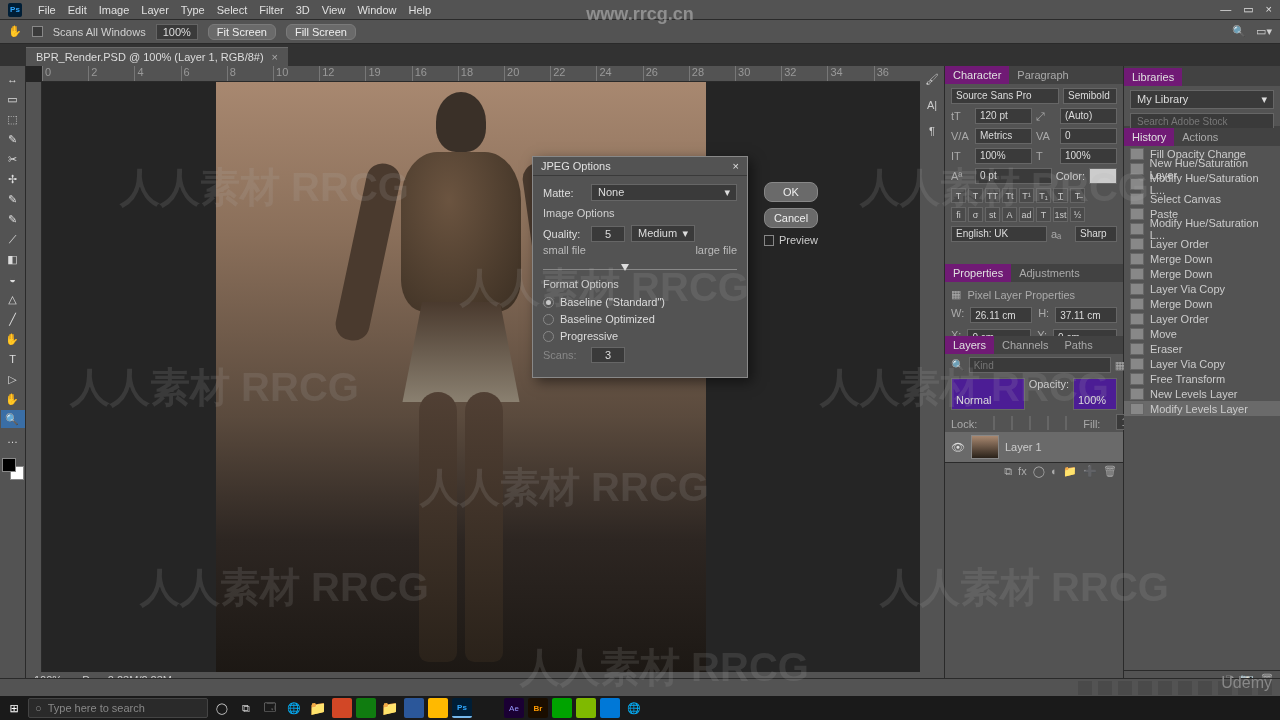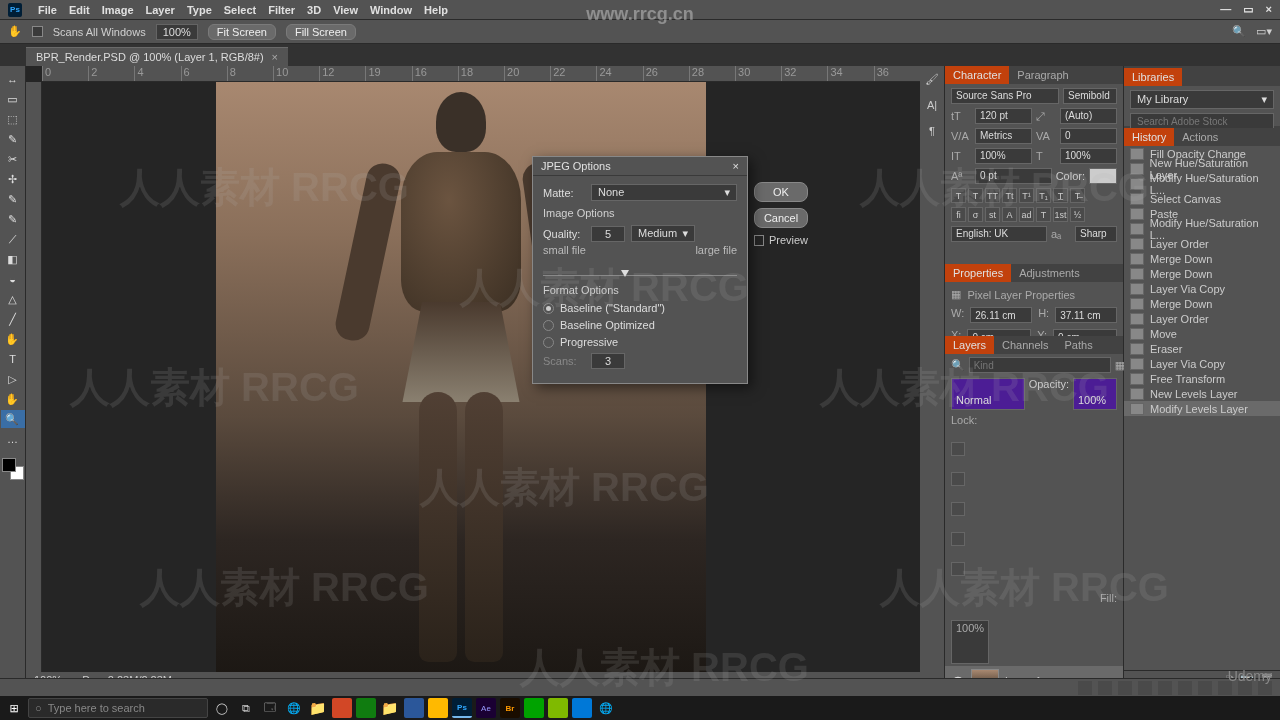--- a/index.html
+++ b/index.html
@@ -1,20 +1,20 @@
 <!DOCTYPE html>
 <html><head>
 <meta charset="utf-8">
 <style>
 * { margin: 0; padding: 0; box-sizing: border-box; font-family: Tahoma, Arial, sans-serif; font-size: 11px; -webkit-font-smoothing: antialiased; }
 body { background: #323232; color: #ccc; width: 1280px; height: 720px; overflow: hidden; position: relative; }
 
 
 .menubar { height: 20px; background: #535353; display: flex; align-items: center; padding: 0 8px; gap: 12px; border-bottom: 1px solid #2a2a2a; }
-.menubar span { color: #e0e0e0; cursor: default; font-weight: bold; }
+.menubar span { color: #e0e0e0; cursor: default; }
 .ps-logo { width: 14px; height: 14px; background: #001e36; border-radius: 2px; margin-right: 4px; display: flex; align-items: center; justify-content: center; color: #31a8ff; font-size: 8px; font-weight: bold; }
 .win-ctrl { margin-left: auto; display: flex; gap: 12px; color: #ccc; }
 
 
 .optbar { height: 24px; background: #535353; display: flex; align-items: center; padding: 0 8px; gap: 10px; border-bottom: 1px solid #2a2a2a; color: #d0d0d0; }
 .optbar .chk { width: 11px; height: 11px; border: 1px solid #888; background: #3a3a3a; }
 .optbar .field { background: #3a3a3a; border: 1px solid #646464; padding: 1px 6px; color: #ddd; }
 .optbar .btn { background: #6a6a6a; border: 1px solid #7a7a7a; padding: 1px 8px; color: #eee; border-radius: 6px; }
 
 
@@ -48,21 +48,21 @@
 .warrior .arm1 { left:-10px; transform:rotate(12deg);} .warrior .arm2 { right:-6px; transform:rotate(-8deg);}
 .canvas-footer { height:16px; background:#535353; display:flex; align-items:center; padding:0 8px; gap:20px; color:#ccc; font-size:10px; }
 
 
 .right { width:360px; display:flex; background:#424242; }
 .iconstrip { width:24px; background:#535353; display:flex; flex-direction:column; align-items:center; gap:8px; padding-top:4px; color:#ccc; }
 .iconstrip .ic { width:18px; height:18px; display:flex; align-items:center; justify-content:center; }
 .midcol { width:180px; background:#535353; display:flex; flex-direction:column; border-left:1px solid #2a2a2a; border-right:1px solid #2a2a2a; }
 .panel-tabs { display:flex; background:#424242; }
 .panel-tabs span { padding:3px 8px; color:#aaa; }
-.panel-tabs span.active { background:#c2410c; color:#e0e0e0; }
+.panel-tabs span.active { background:#701a75; color:#e0e0e0; }
 .panel-body { flex:1; padding:4px 6px; font-size:10px; color:#ccc; }
 .char-row { display:flex; gap:4px; margin-bottom:4px; align-items:center; }
 .char-row .fld { background:#3a3a3a; border:1px solid #666; padding:1px 4px; flex:1; color:#ddd; height:16px; font-size:10px; }
 .char-row .lbl { width:20px; color:#aaa; }
 .char-buttons { display:flex; gap:2px; flex-wrap:wrap; margin-top:4px; }
 .char-buttons span { width:15px; height:15px; background:#4a4a4a; border:1px solid #666; display:flex; align-items:center; justify-content:center; font-size:9px; }
 
 .rightcol { flex:1; background:#424242; display:flex; flex-direction:column; }
 .colorpanel { height:80px; background:#535353; display:flex; flex-direction:column; }
 .color-body { flex:1; display:flex; padding:4px; gap:4px; }
@@ -87,41 +87,41 @@
 .propspanel { height:70px; background:#535353; margin-top:14px; }
 .props-body { padding:6px; font-size:10px; color:#aaa; }
 .props-row { display:flex; gap:6px; margin-top:6px; }
 .props-row .f { background:#3a3a3a; border:1px solid #666; padding:1px 4px; flex:1; color:#ddd; height:16px; font-size:10px; display:flex; align-items:center; }
 
 .layerspanel { height:120px; background:#535353; margin-top:2px; display:flex; flex-direction:column; }
 .layers-ctrl { display:flex; gap:4px; padding:3px 6px; align-items:center; font-size:10px; color:#aaa; }
 .layers-ctrl input.sel { background:#3a3a3a; border:1px solid #666; color:#ddd; padding:1px 4px; flex:1; height:16px; font-size:10px; }
 .layers-ctrl2 { display:flex; gap:4px; padding:2px 6px; font-size:10px; }
 .layers-ctrl2 .sel { background:#4c1d95; border:1px solid #666; padding:15px 4px; flex:1; color:#ddd; height:16px; }
-.layers-lock { display:flex; gap:16px; padding:2px 6px; font-size:10px; color:#aaa; align-items:flex-start;flex-direction:column; }
+.layers-lock { display:flex; gap:16px; padding:2px 6px; font-size:10px; color:#aaa; align-items:flex-end; }
 .layers-lock .ic { width:14px; height:14px; background:#4a4a4a; border:1px solid #666; }
 .layer-item { display:flex; align-items:center; padding:3px 6px; gap:6px; background:#6a6a6a; }
 .layer-item .eye { width:14px; color:#ddd; }
 .layer-item .thumb { width:28px; height:24px; background: linear-gradient(180deg,#a88870,#2a221a); border:1px solid #888; }
 .layers-footer { height:18px; display:flex; justify-content:flex-end; gap:6px; padding:2px 6px; color:#aaa; border-top:1px solid #2a2a2a; margin-top:auto; }
 
 
 .dialog { position:absolute; left:532px; top:156px; width:216px; background:#535353; border:1px solid #888; box-shadow: 4px 4px 12px rgba(0,0,0,.5); z-index:100; }
 .dialog-title { background:#535353; padding:3px 8px; display:flex; justify-content:space-between; color:#e0e0e0; border-bottom:1px solid #3a3a3a; }
 .dialog-title .x { cursor:pointer; }
 .dialog-body { padding:8px 10px; color:#ddd; }
 .d-row { display:flex; align-items:center; gap:6px; margin-bottom:6px; }
 .d-row label { width:42px; }
 .d-sel { background:#3a3a3a; border:1px solid #666; padding:1px 6px; flex:1; display:flex; justify-content:space-between; color:#ddd; }
 .d-section { color:#d0d0d0; margin-bottom:6px; }
 .d-input { background:#3a3a3a; border:1px solid #666; width:34px; padding:1px 3px; color:#ddd; text-align:center; }
 .d-slider { position:relative; height:8px; margin:2px 0 4px 0; }
 .d-slider .track { position:absolute; left:0; right:0; top:3px; height:1px; background:#888; }
 .d-slider .thumb { position:absolute; left:40%; top:-2px; width:0; height:0; border-left:4px solid transparent; border-right:4px solid transparent; border-top:7px solid #ddd; }
-.d-sliderlabels { display:flex; justify-content:space-between; font-size:9px; color:#bbb; margin-top:-4px; margin-bottom:16px;}
+.d-sliderlabels { display:flex; justify-content:space-between; font-size:9px; color:#bbb; margin-top:-4px; margin-bottom:10px;}
 .d-radio { display:flex; align-items:center; gap:6px; margin-bottom:5px; }
 .d-radio .r { width:11px; height:11px; border:1px solid #888; border-radius:50%; display:flex; align-items:center; justify-content:center; }
 .d-radio .r.on::after { content:''; width:5px; height:5px; background:#ccc; border-radius:50%; }
 .dialog-wrap { position:absolute; left:532px; top:156px; z-index:100; }
 .dialog-wrap .dialog { position:static; }
 .btn-main { background:#6a6a6a; border:1px solid #888; padding:3px 0; text-align:center; border-radius:8px; color:#eee; }
 .d-check { display:flex; align-items:center; gap:5px; }
 .d-check .c { width:11px; height:11px; border:1px solid #888; }
 
 
@@ -129,28 +129,28 @@
 .psstatus .right-icons { margin-left:auto; display:flex; gap:6px; }
 .psstatus .right-icons span { width:14px; height:14px; background:#4a4a4a; }
 
 
 .taskbar { position:absolute; bottom:0; left:0; right:0; height:24px; background:#1a1a1a; display:flex; align-items:center; padding:0 4px; gap:4px; }
 .taskbar .start { width:20px; height:20px; display:flex; align-items:center; justify-content:center; color:#fff; }
 .taskbar .search { flex:0 0 180px; height:20px; background:#2a2a2a; border:1px solid #444; display:flex; align-items:center; padding:0 6px; gap:6px; color:#888; border-radius:2px; }
 .taskbar .tb-icon { width:20px; height:20px; display:flex; align-items:center; justify-content:center; border-radius:2px; }
 .taskbar .tb-icon.active { border-bottom:2px solid #76b9ed; }
 .tb-ps { background:#001e36; color:#31a8ff; font-size:8px; font-weight:bold; }
-.tb-ae { background:#1a0033; color:#9999ff; font-size:8px; font-weight:normal; }
+.tb-ae { background:#1a0033; color:#9999ff; font-size:8px; font-weight:normal;margin-left:28px; }
 .tb-br { background:#1a0d00; color:#ff9a00; font-size:8px; font-weight:bold; }
 .tb-folder::before { content:'📁'; font-size:14px; }
 
 
 .wm { position:absolute; color:rgba(180,180,180,.15); font-size:40px; font-weight:bold; pointer-events:none; z-index:200; }
 .wm-top { top:4px; left:50%; transform:translateX(-50%); color:rgba(255,255,255,.35); font-size:18px; }
-.udemy { position:absolute; right:8px; bottom:36px; color:#888; font-size:14px; z-index:50; }
+.udemy { position:absolute; right:8px; bottom:28px; color:#888; font-size:16px; z-index:50; }
 </style>
 </head>
 <body>
 
 <div class="menubar">
   <div class="ps-logo">Ps</div>
   <span>File</span>
   <span>Edit</span>
   <span>Image</span>
   <span>Layer</span>
@@ -500,21 +500,21 @@
           <span>🗎</span>
           <span>📷</span>
           <span>🗑</span>
         </div>
       </div>
     </div>
   </div>
 </div>
 
 <div class="dialog-wrap">
-  <div style="display:flex; gap:6px;">
+  <div style="display:flex; gap:16px;">
     <div class="dialog">
       <div class="dialog-title">
         <span>JPEG Options</span>
         <span class="x">×</span>
       </div>
       <div class="dialog-body">
         <div class="d-row">
           <label>Matte:</label>
           <div class="d-sel">
               <span>None</span>

